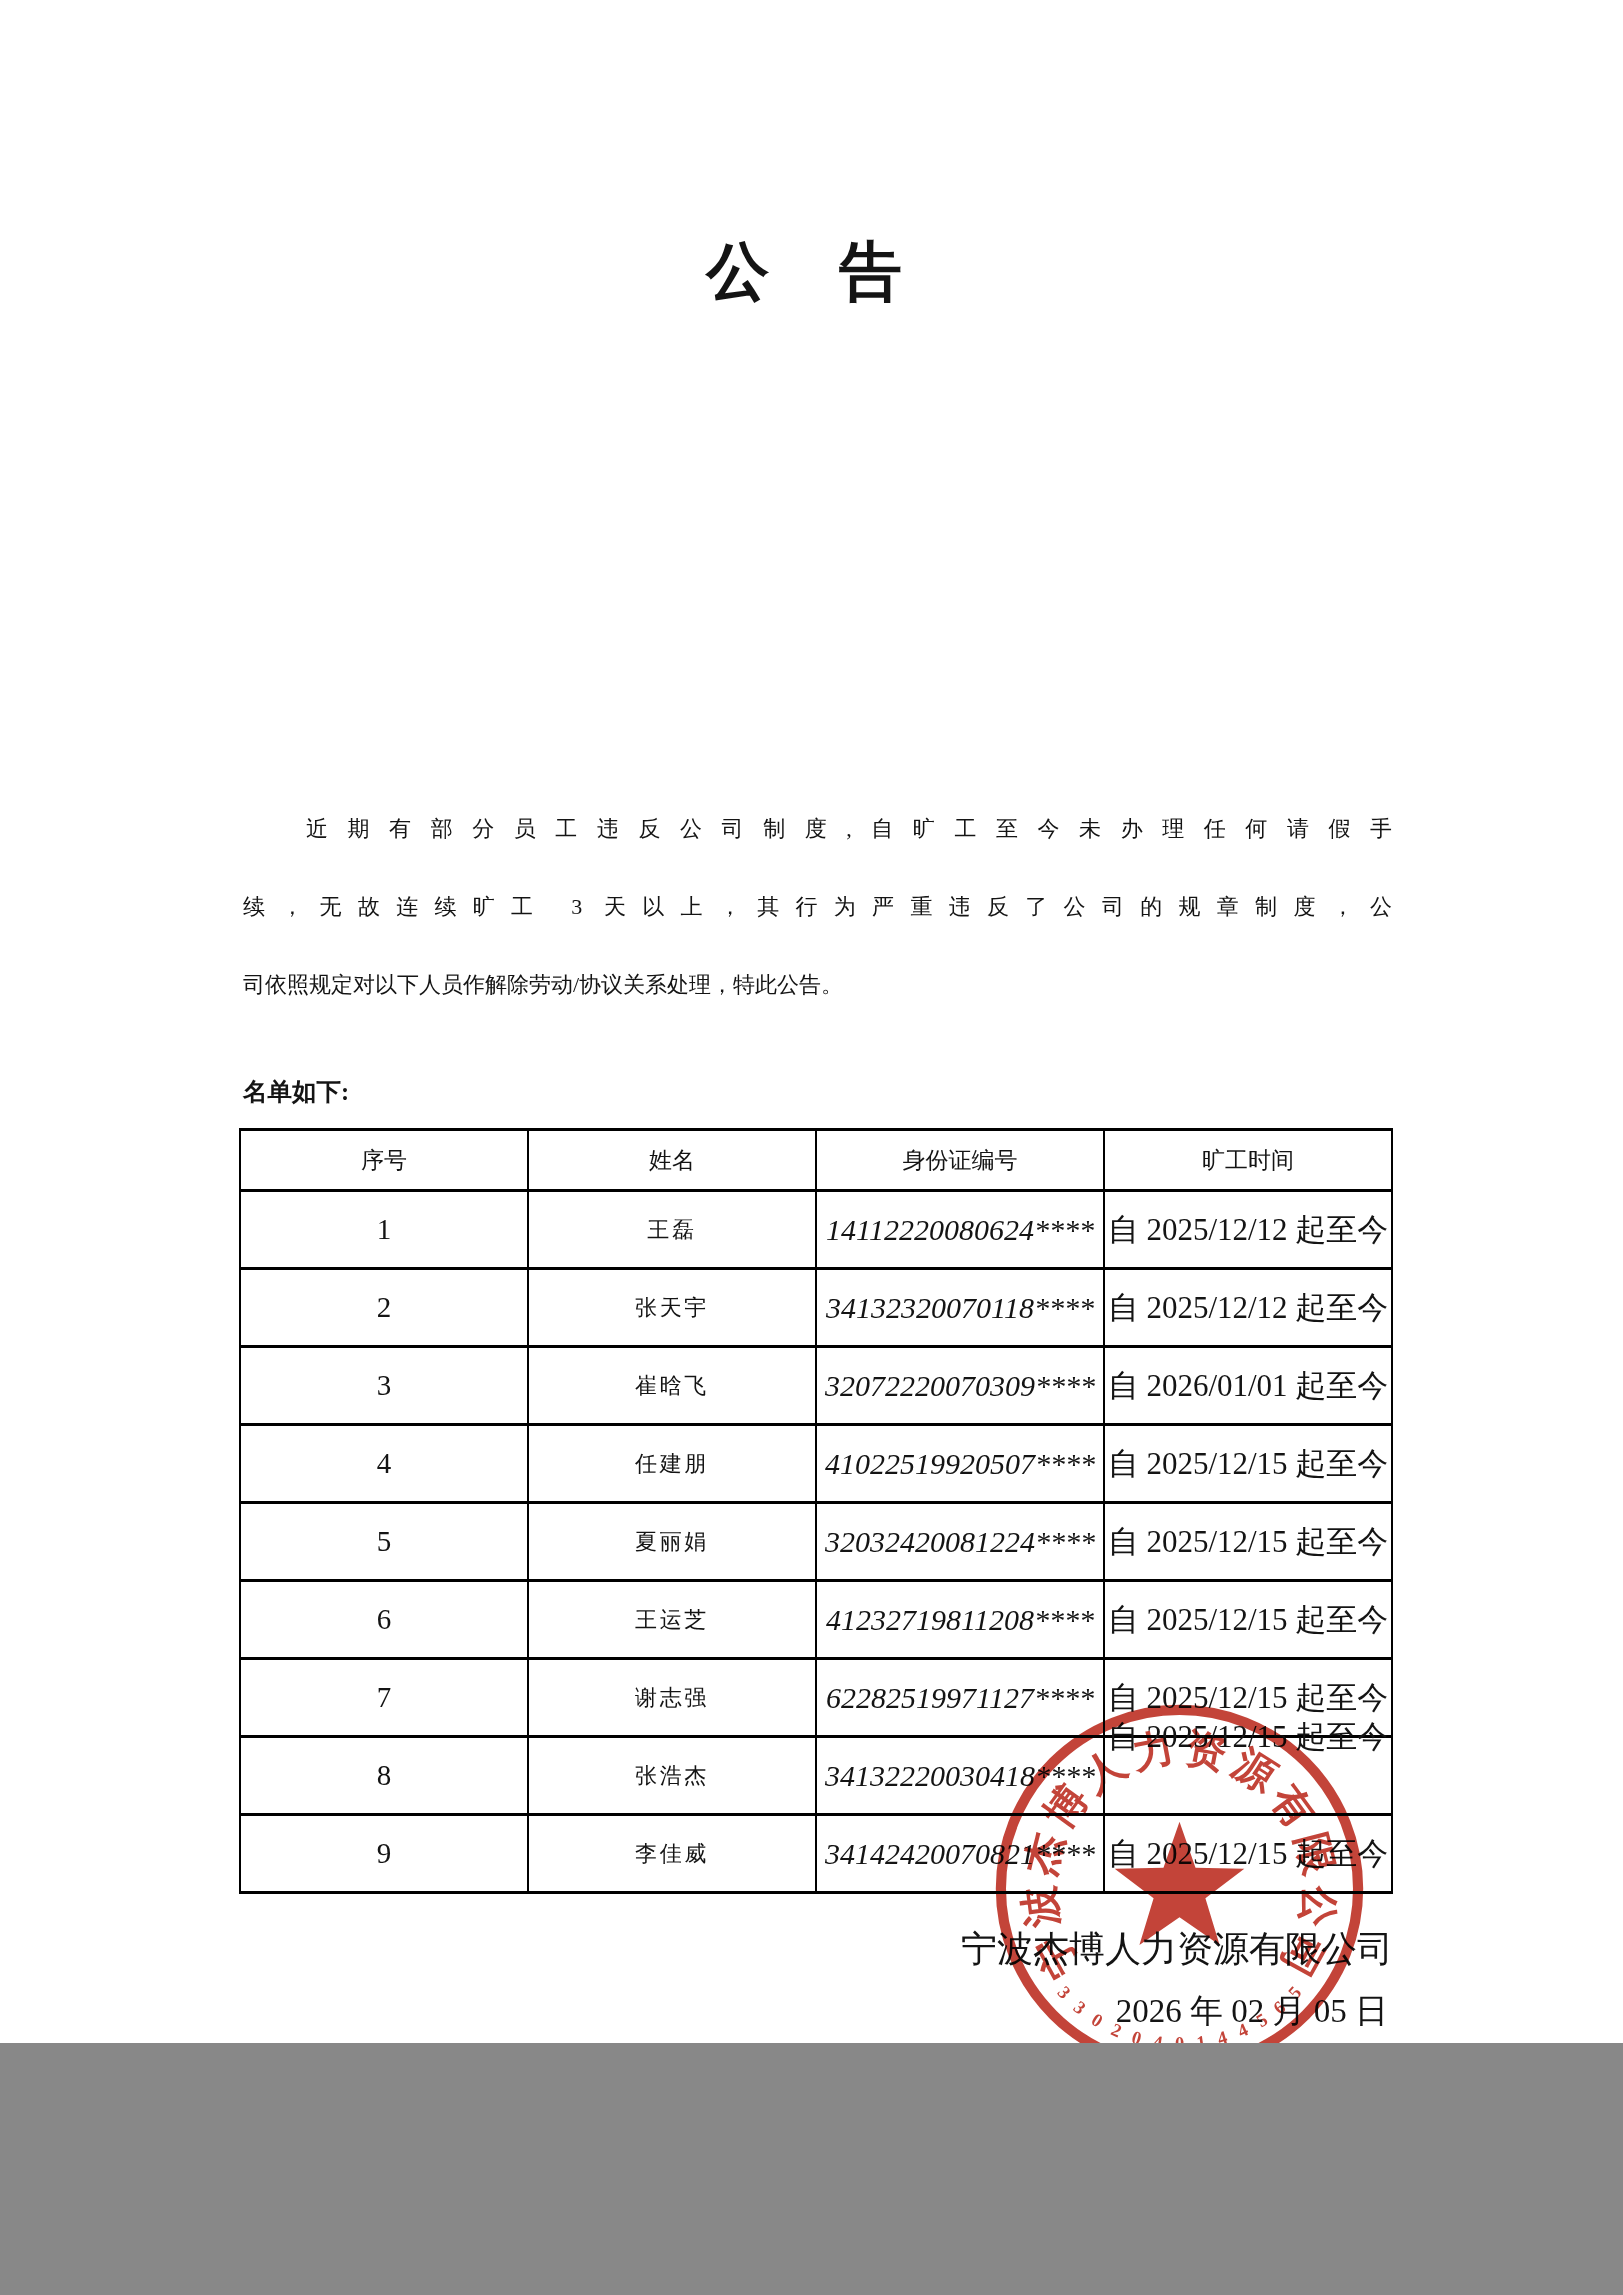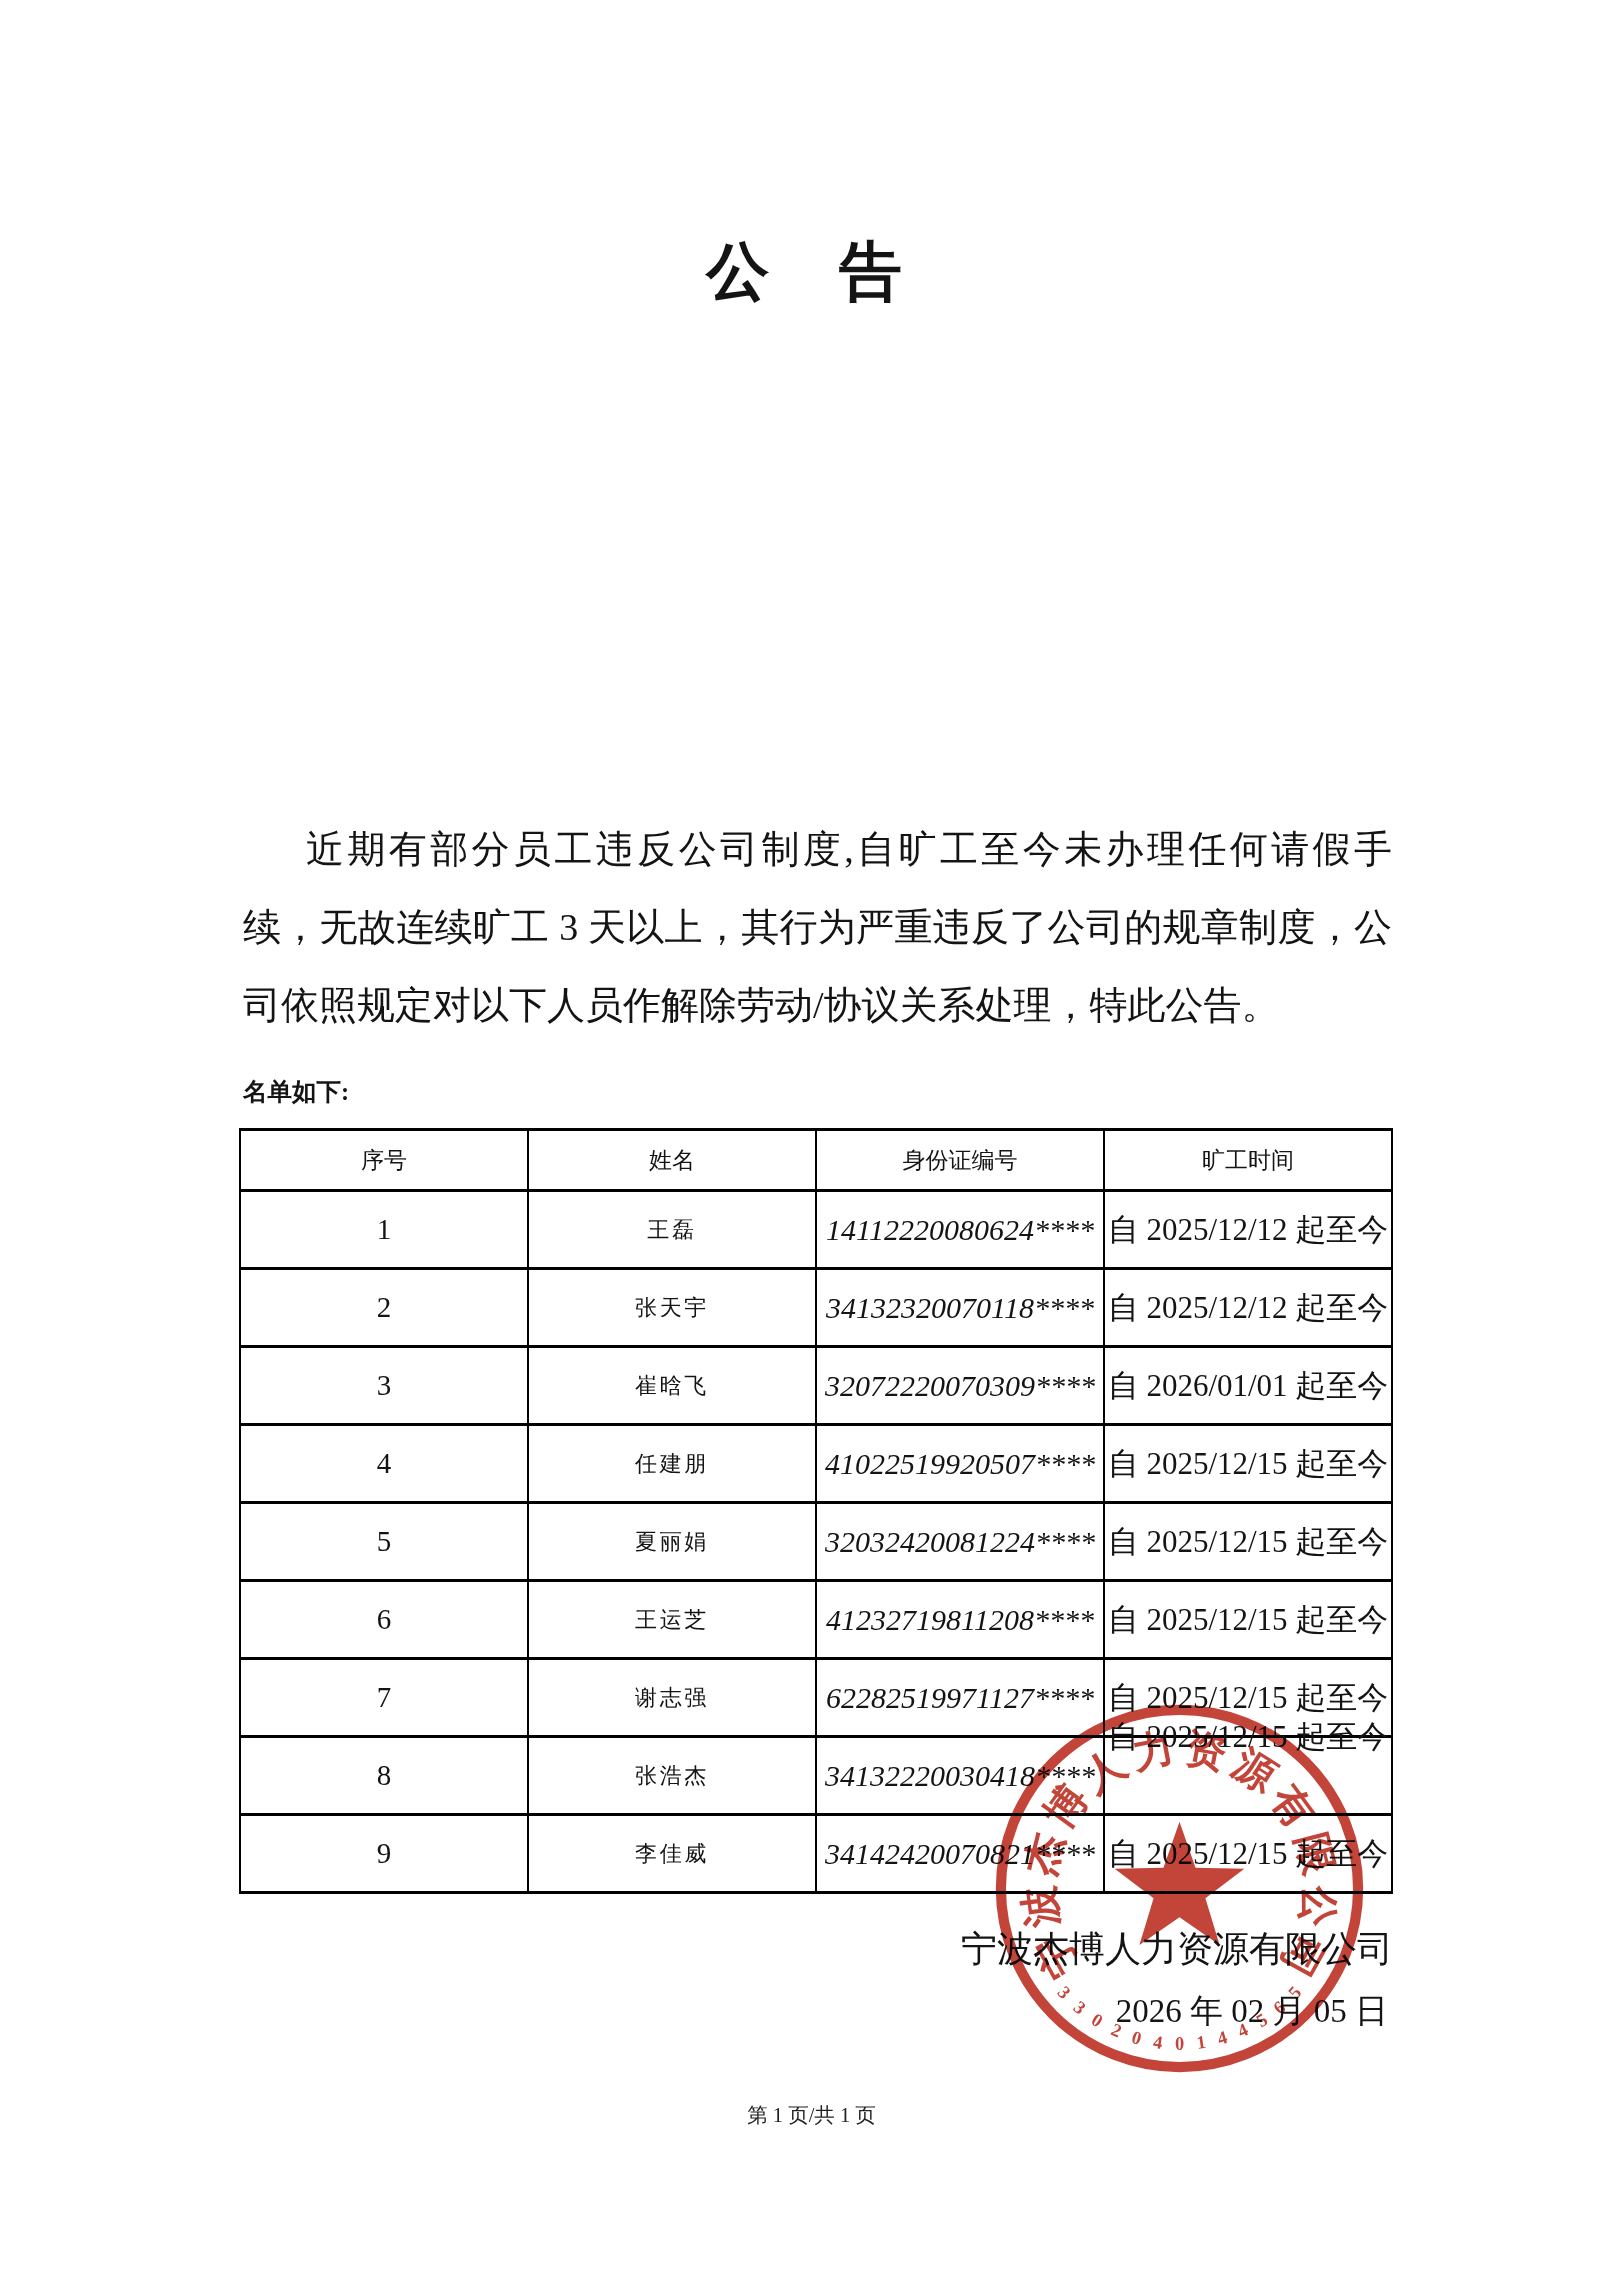--- a/index.html
+++ b/index.html
@@ -1,39 +1,39 @@
 <!DOCTYPE html>
 <html style="font-size:11px"><head>
 <meta charset="utf-8">
 <style>
   html,body { margin:0; padding:0; background:#888; }
   .page {
     position:relative;
-    width:1623px; height:2295px;
+    width:1623px; height:2043px;
     margin:0 auto;
     background:#ffffff;
     color:#141414;
     font-family:"Liberation Serif","DejaVu Serif",serif;
     overflow:hidden;
   }
   .doc-title {
     position:absolute; top:229px; left:243px; width:1149px;
     text-align:center;
     font-size:63px; font-weight:700;
     letter-spacing:27px;
     white-space:nowrap;
   }
   .fields { position:absolute; left:243px; top:366px; width:1149px; }
   .field-row { height:87px; display:flex; align-items:center; }
   .field-label { font-weight:700; font-size:30px; letter-spacing:1.4px; }
   .field-value { font-size:29px; margin-left:6.8px; }
   .salutation { font-size:30px; }
   .para {
-    position:absolute; left:243px; top:810px; width:1149px;
-    font-size:38px; line-height:78px;
+    position:absolute; left:243px; top:790px; width:1149px;
+    font-size:22px; line-height:78px;
   }
   .para-line { text-align:justify; text-align-last:justify; white-space:nowrap; }
   .para-line.first { padding-left:63px; }
   .para-line.last { text-align-last:left; }
   .list-label {
     position:absolute; left:243px; top:1075px;
     font-size:24.5px; font-weight:700;
   }
   table.roster {
     position:absolute; left:239px; top:1128px;

